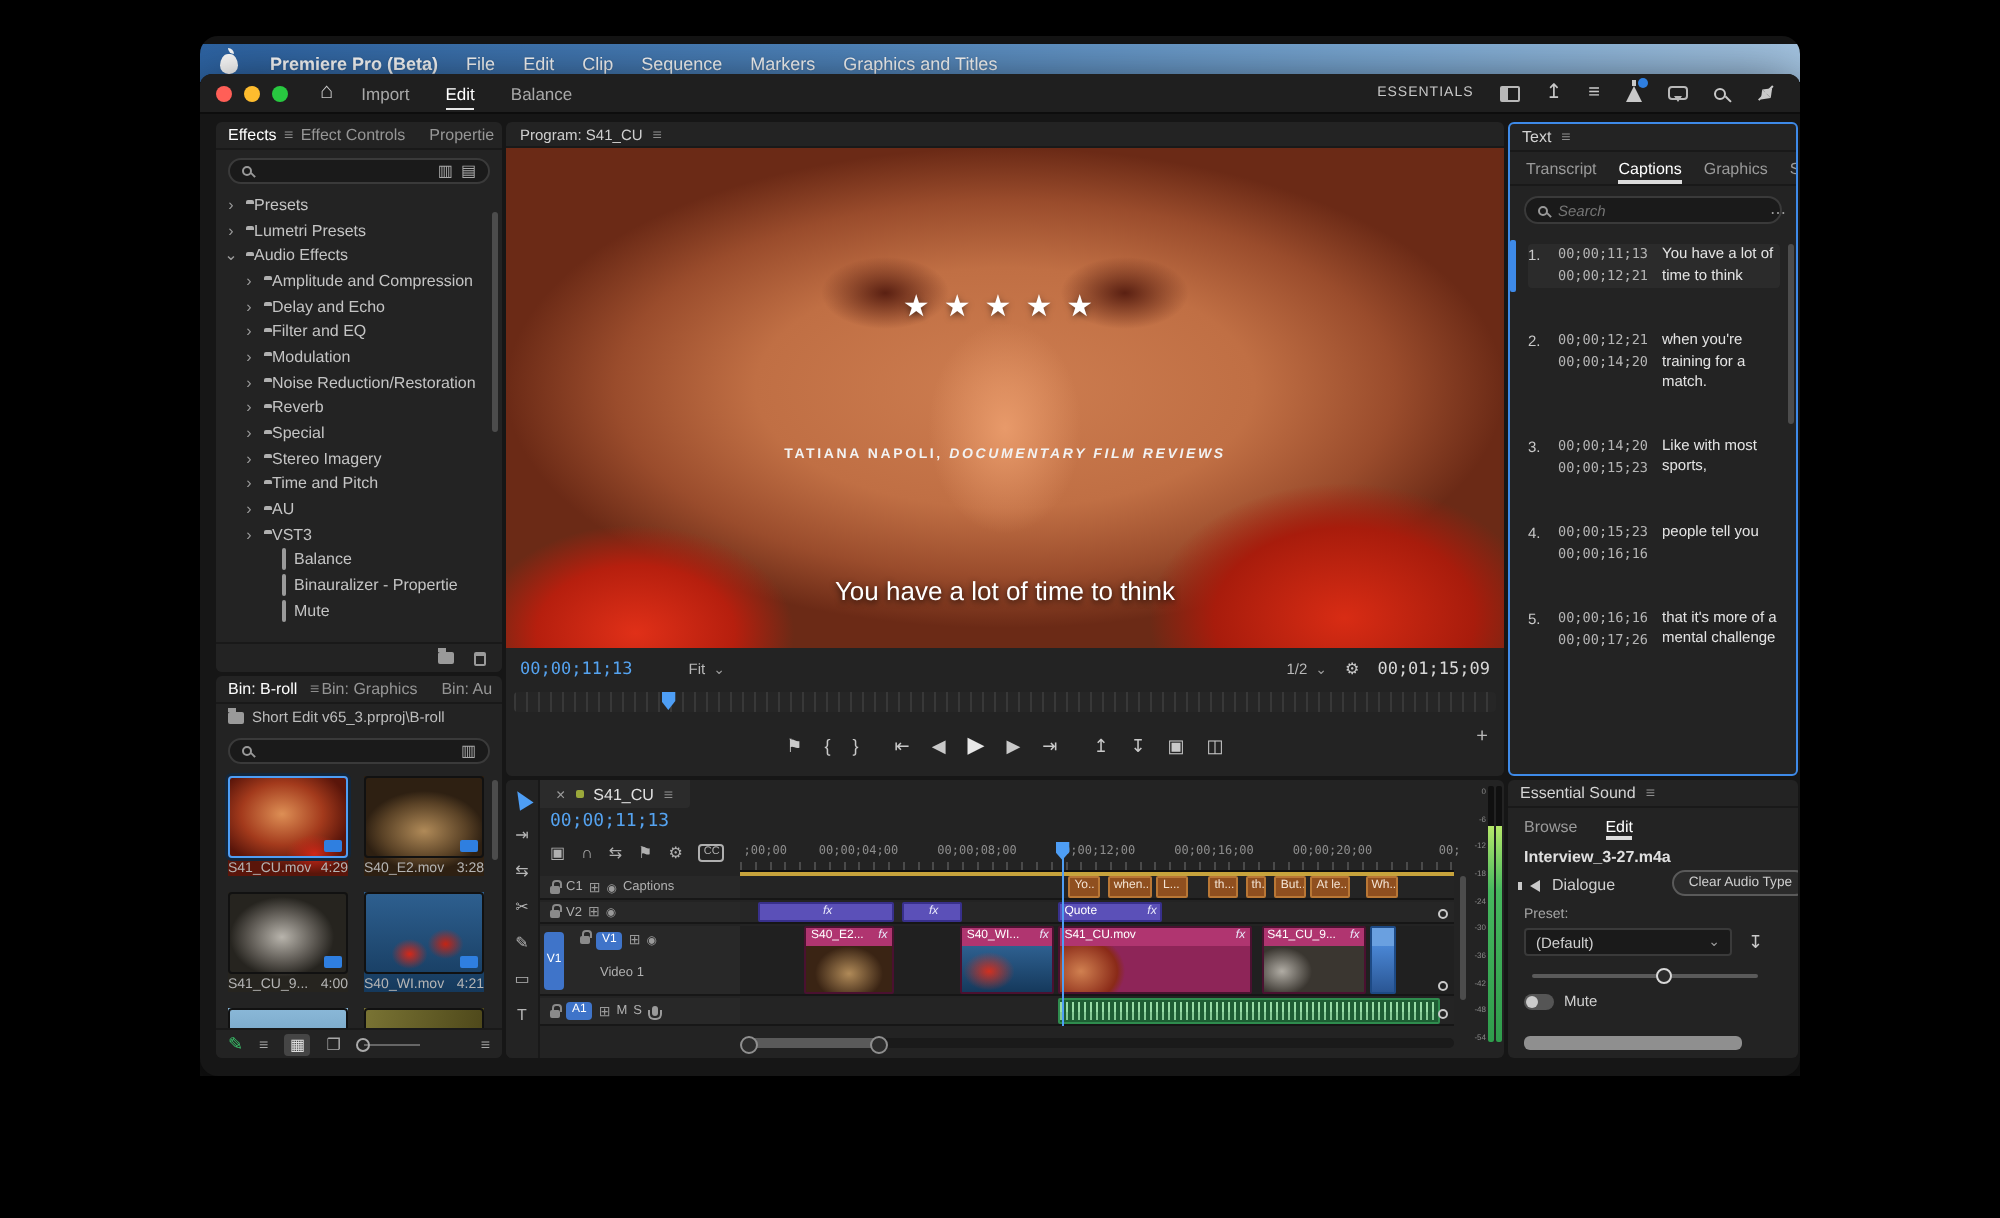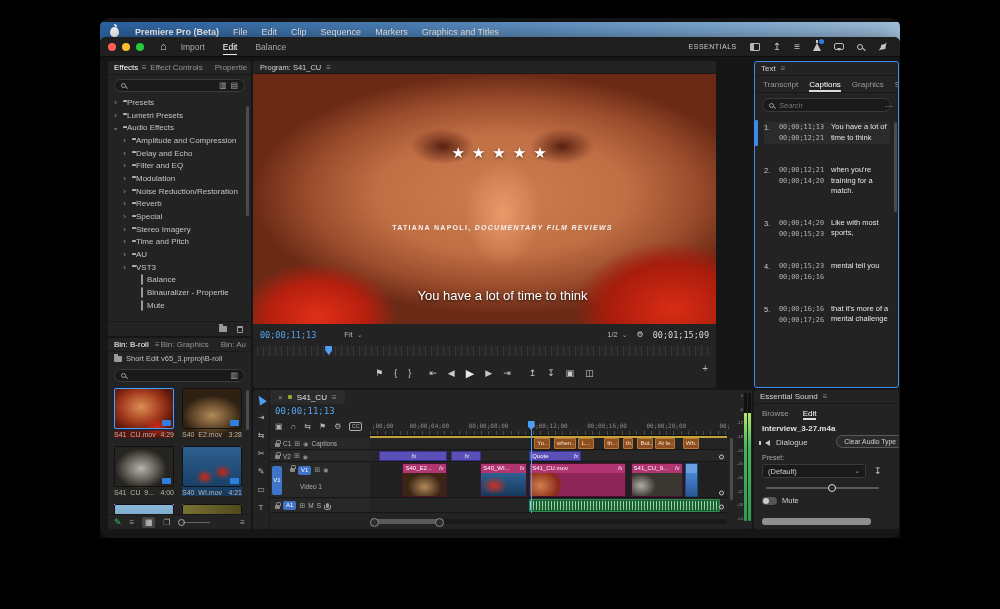--- a/index.html
+++ b/index.html
@@ -51,21 +51,21 @@
   .chat::after{content:"";position:absolute;bottom:-4px;left:2px;border:2px solid transparent;border-top:3px solid #b9b9b9}
   .mag2{width:6px;height:6px;border:1.2px solid #c9c9c9;border-radius:50%;position:relative}
   .mag2::after{content:"";position:absolute;width:4px;height:1.2px;background:#c9c9c9;transform:rotate(45deg);right:-3.5px;bottom:-1.5px}
   .diag{width:10px;height:1.3px;background:#c9c9c9;transform:rotate(-45deg);position:relative;margin:0 2px}
   .diag::before{content:"";position:absolute;left:-2px;top:-2.4px;border:3px solid transparent;border-right:4px solid #c9c9c9}
   .diag::after{content:"";position:absolute;right:-2px;top:-2.4px;border:3px solid transparent;border-left:4px solid #c9c9c9}
   
   .panel{position:absolute;background:#232323;border-radius:3px;overflow:hidden}
   .p-fx{left:8px;top:24px;width:143px;height:275px}
   .p-bins{left:8px;top:301px;width:143px;height:191px}
-  .p-prog{left:153px;top:24px;width:463px;height:327px}
+  .p-prog{left:153px;top:24px;width:499px;height:327px}
   .p-tl{left:153px;top:353px;width:499px;height:139px}
   .p-text{left:654px;top:24px;width:145px;height:327px;border:1px solid #3e8ae8}
   .p-es{left:654px;top:353px;width:145px;height:139px}
   .phead{height:14px;display:flex;align-items:center;gap:5px;padding:0 6px;font-size:8px;color:#d4d4d4;border-bottom:1px solid #191919;position:relative}
   .pmenu{color:#8f8f8f;font-size:8px}
   .ptabs{display:flex;gap:12px;font-size:8px;color:#969696;align-items:center}
   .ptab{white-space:nowrap}
   .ptab.selected{color:#fff}
   .srch{margin:4px 6px;height:13px;background:#1a1a1a;border:1px solid #3a3a3a;border-radius:7px;display:flex;align-items:center;gap:4px;padding:0 6px;color:#8a8a8a}
   .srch input{background:transparent;border:none;outline:none;color:#ccc;font-size:7.5px;font-style:italic;width:80px;font-family:"Liberation Sans",sans-serif}
@@ -759,21 +759,21 @@
 
           <div class="crow">
             <span class="cnum">3.</span>
             <span class="ctc"><span>00;00;14;20</span><br><span>00;00;15;23</span></span>
             <span class="ctext">Like with most sports,</span>
           </div>
 
           <div class="crow">
             <span class="cnum">4.</span>
             <span class="ctc"><span>00;00;15;23</span><br><span>00;00;16;16</span></span>
-            <span class="ctext">mental tell you</span>
+            <span class="ctext">people tell you</span>
           </div>
 
           <div class="crow">
             <span class="cnum">5.</span>
             <span class="ctc"><span>00;00;16;16</span><br><span>00;00;17;26</span></span>
             <span class="ctext">that it's more of a mental challenge</span>
           </div>
         </div>
       <div class="vscroll" style="right:1px;top:60px;height:90px"></div>
     </div>

